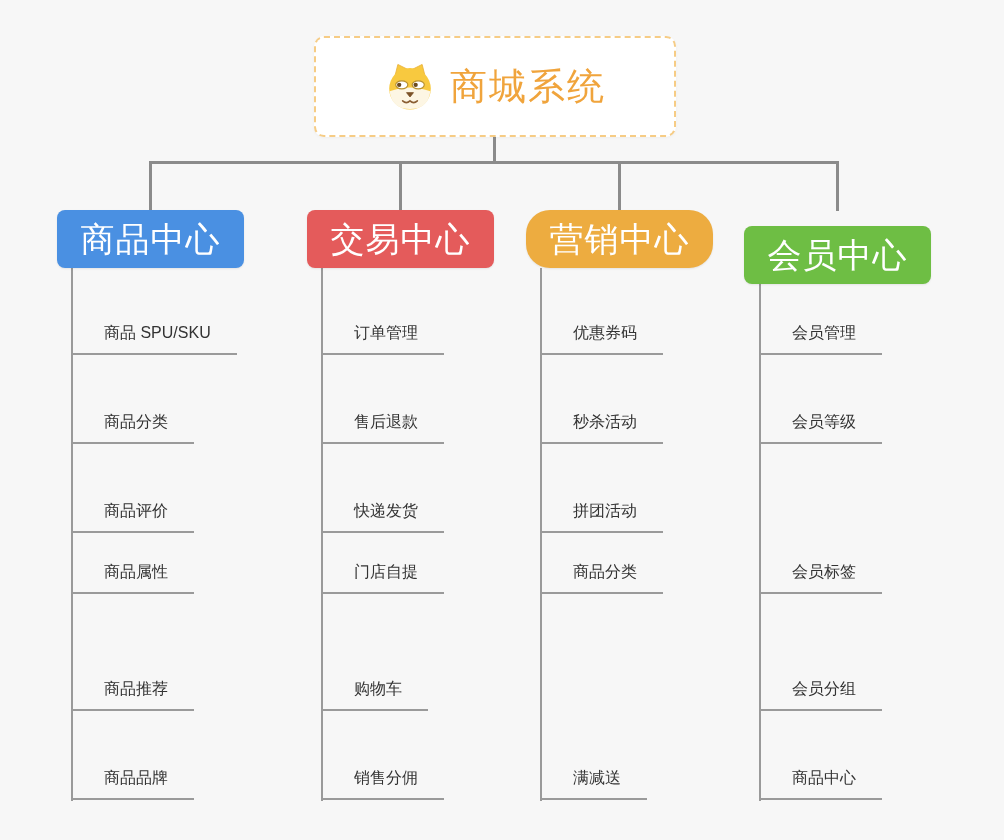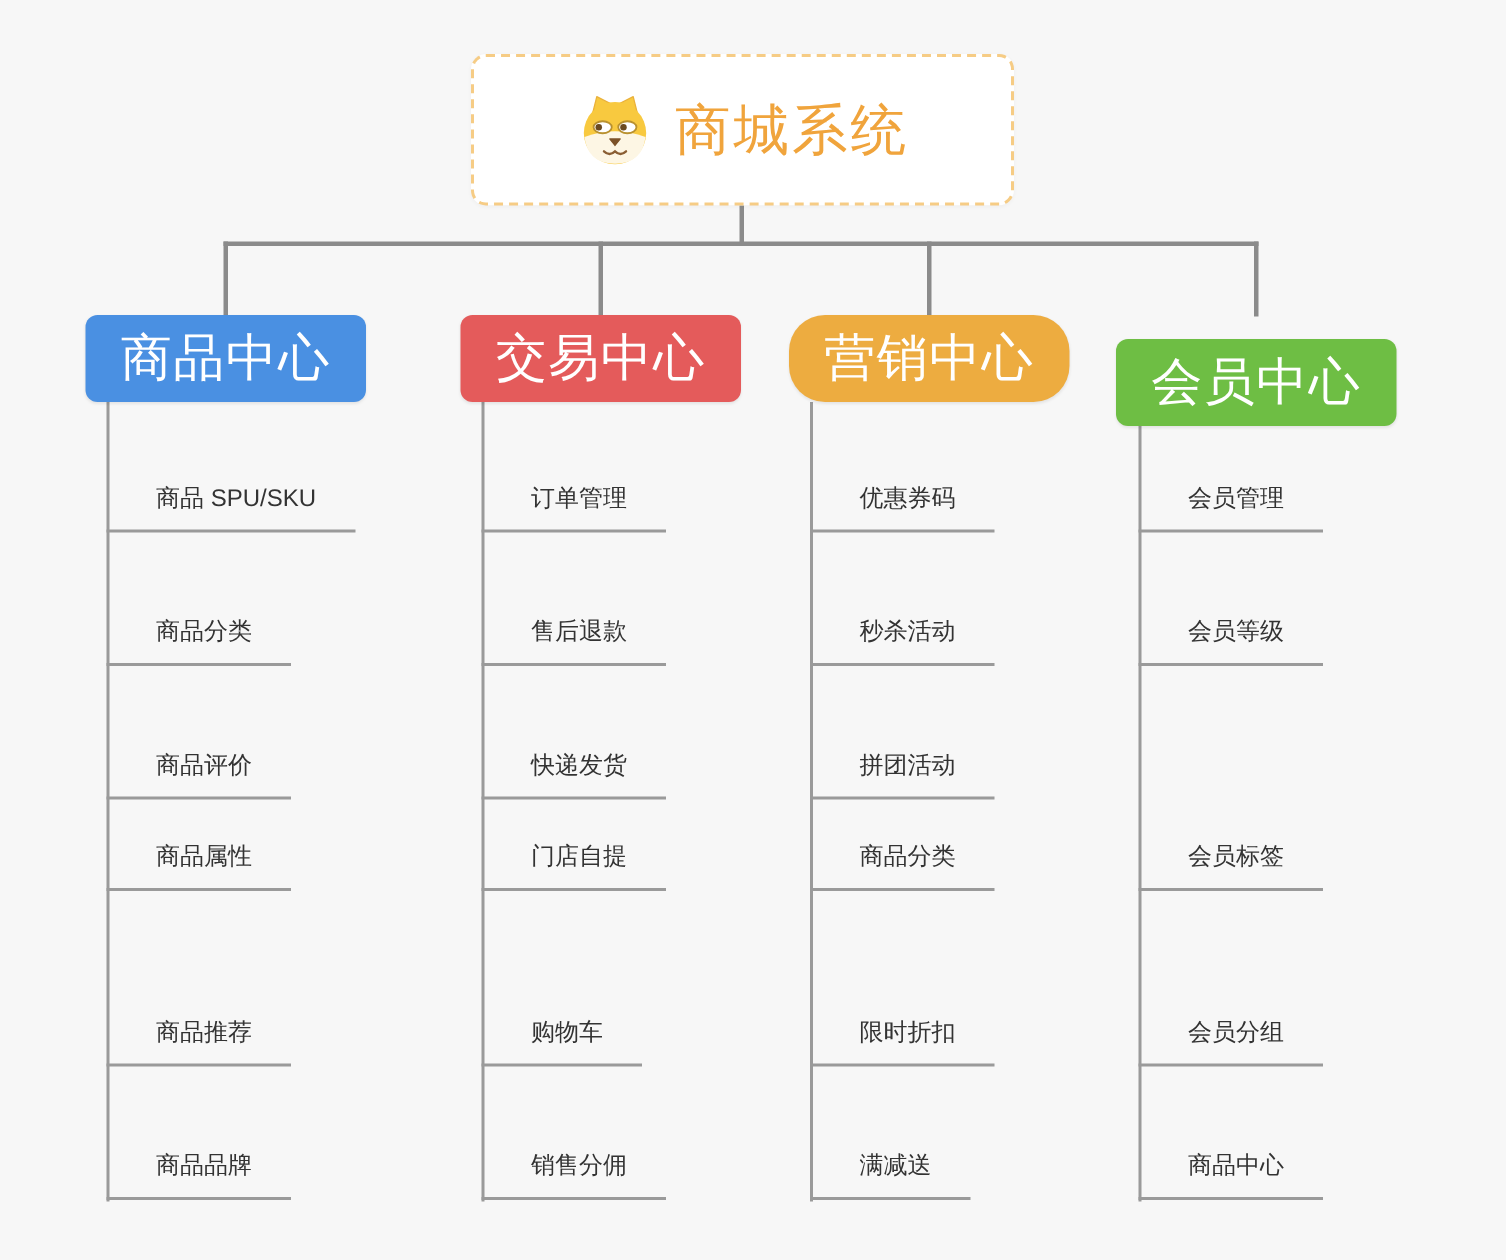--- a/index.html
+++ b/index.html
@@ -135,21 +135,20 @@
   <div class="leaf c2 r2">售后退款</div>
   <div class="leaf c2 r4">门店自提</div>
   <div class="leaf c2 r3">快递发货</div>
   <div class="leaf c2 r5">购物车</div>
   <div class="leaf c2 r6">销售分佣</div>
 
   <div class="leaf c3 r1">优惠券码</div>
   <div class="leaf c3 r2">秒杀活动</div>
   <div class="leaf c3 r3">拼团活动</div>
   <div class="leaf c3 r4">商品分类</div>
-  <div class="leaf c3 r5">限时折扣</div>
   <div class="leaf c3 r6">满减送</div>
 
   <div class="leaf c4 r1">会员管理</div>
   <div class="leaf c4 r2">会员等级</div>
   <div class="leaf c4 r4">会员标签</div>
   <div class="leaf c4 r5">会员分组</div>
   <div class="leaf c4 r6">商品中心</div>
 
 </div>
 

